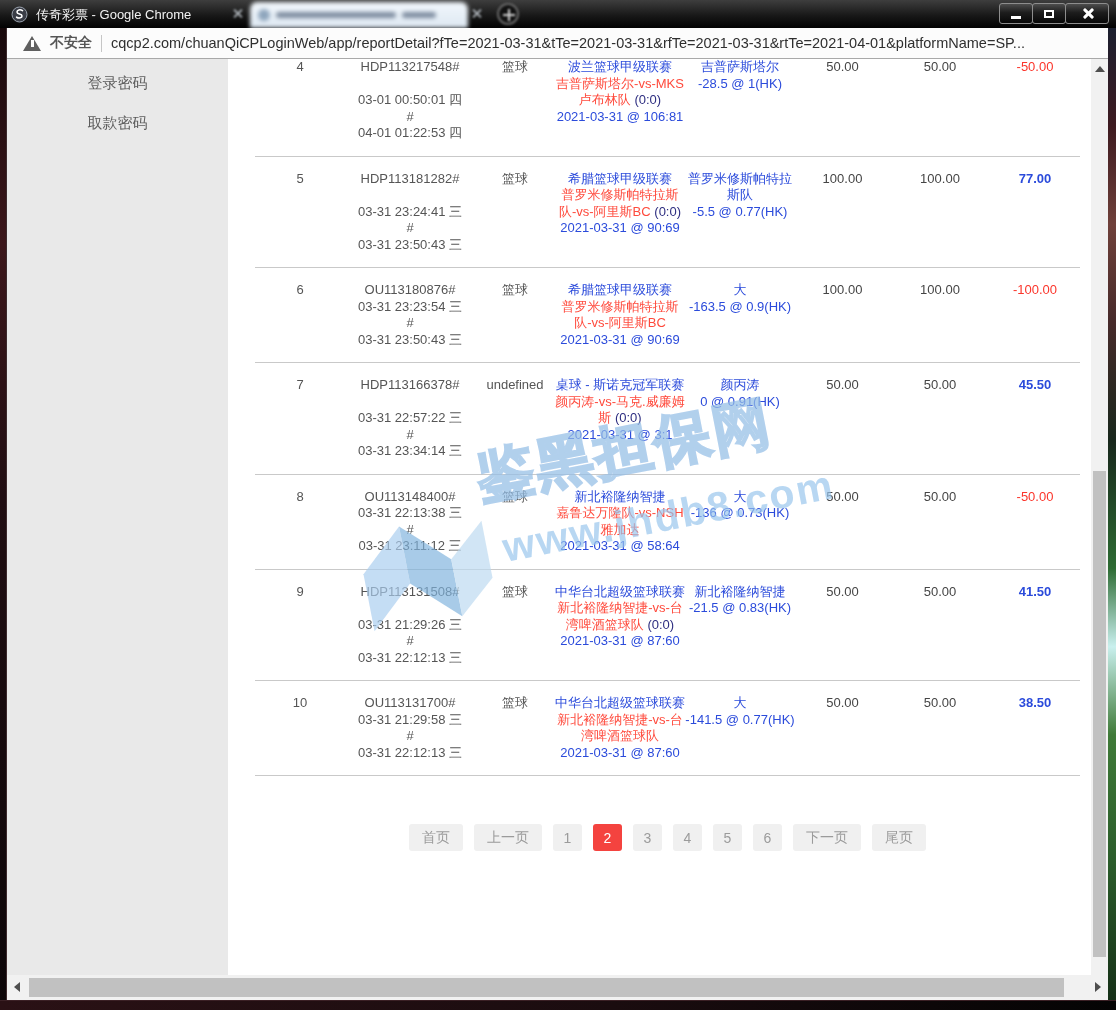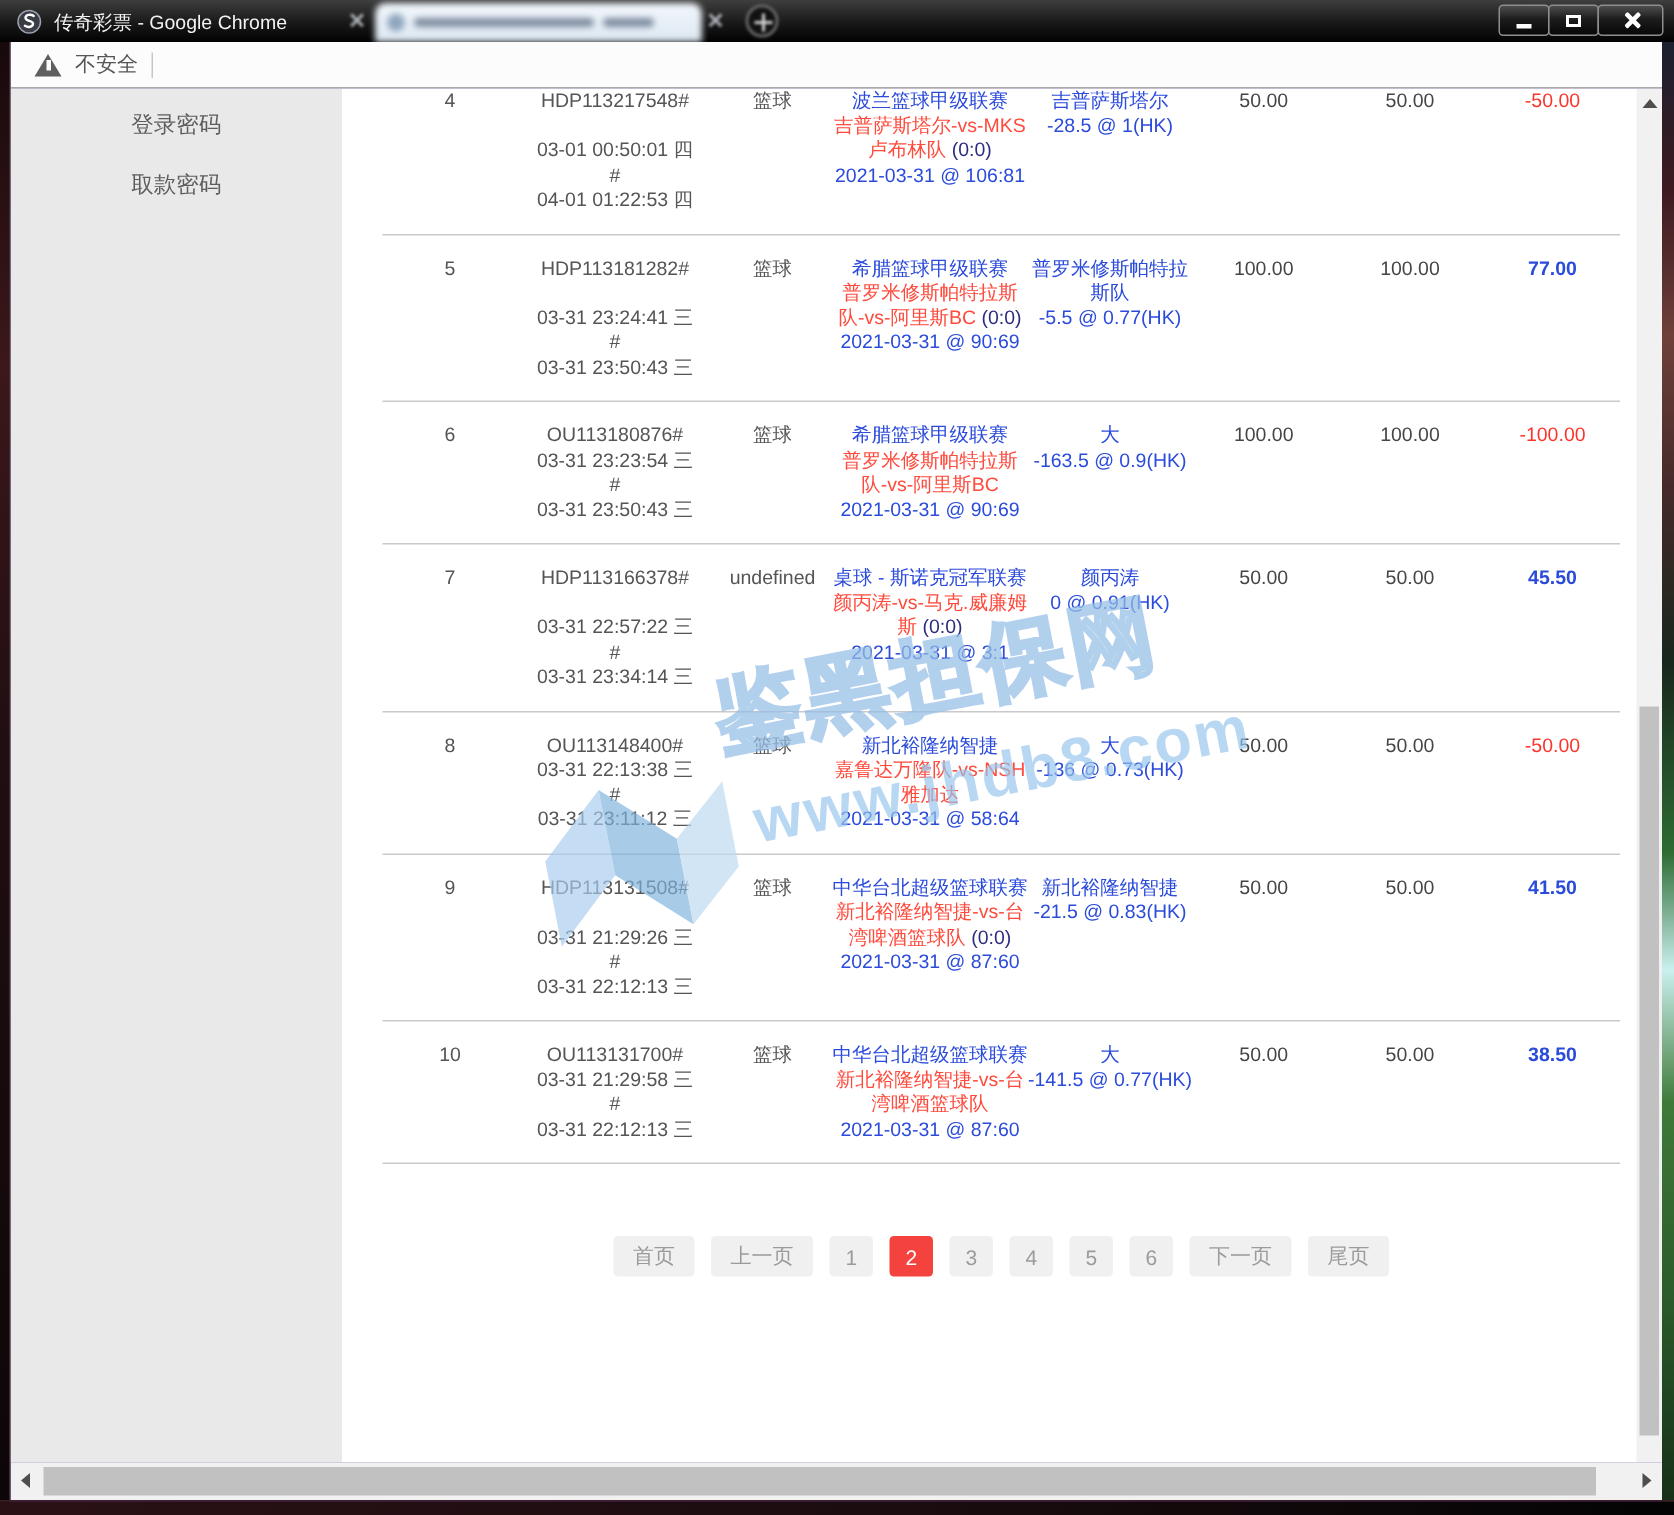--- a/index.html
+++ b/index.html
@@ -4,21 +4,21 @@
 <style>
   :root{
     --blue:#2b4bdb;
     --red:#ff4a3c;
     --loss:#fb352b;
     --navy:#2d2d80;
     --pageactive:#f4433f;
   }
   *{margin:0;padding:0;box-sizing:border-box;}
   body{margin:0;background:#888;font-family:"Liberation Sans","DejaVu Sans",sans-serif;}
-  .window{position:relative;width:1116px;height:1010px;background:#4c1d95;overflow:hidden;}
+  .window{position:relative;width:1116px;height:1010px;background:#1d4ed8;overflow:hidden;}
 
   
   .titlebar{position:absolute;top:0;left:0;right:0;height:28px;
     background:linear-gradient(180deg,#3e3e3e,#181818 55%,#020202);}
   .frame-left{position:absolute;top:28px;left:0;bottom:0;width:7px;
     background:linear-gradient(180deg,#17090b,#3c171b 22%,#200e12 48%,#0c0608 100%);
     border-right:1px solid #3d2a2d;z-index:30;}
   .frame-right{position:absolute;top:28px;right:0;bottom:0;width:8px;z-index:30;
     background:linear-gradient(180deg,#1c2030 0%,#3d1a20 10%,#6f403a 20%,#462a2a 30%,#18271c 42%,#2d6b33 55%,#c9f0ee 63%,#3f7a38 72%,#2b5c2b 85%,#142d16 100%);}
   .frame-bottom{position:absolute;left:0;right:0;bottom:0;height:10px;z-index:31;
@@ -48,21 +48,21 @@
   .glyph-close{position:relative;width:11px;height:11px;}
   .glyph-close:before,.glyph-close:after{content:"";position:absolute;left:5px;top:-1px;width:3px;height:13px;background:#fff;border-radius:1px;}
   .glyph-close:before{transform:rotate(45deg);} .glyph-close:after{transform:rotate(-45deg);}
 
   
   .urlbar{position:absolute;top:28px;left:7px;right:8px;height:31px;background:#fcfcfc;
     border-bottom:1px solid #a9a9a9;display:flex;align-items:center;padding-left:16px;gap:9px;z-index:2;}
   .warn-tri{width:0;height:0;border-left:9px solid transparent;border-right:9px solid transparent;
     border-bottom:15px solid #5f5f5f;position:relative;}
   .warn-tri:after{content:"";position:absolute;left:-1.5px;top:4px;width:3px;height:7px;background:#fcfcfc;}
-  .warn-label{font-size:14px;color:#565656;}
+  .warn-label{font-size:14px;color:#565656;font-weight:bold;}
   .url-divider{width:1px;height:17px;background:#c6c6c6;}
   .url-text{font-size:14.5px;color:#2f2f2f;white-space:nowrap;overflow:hidden;}
 
   
   .page{position:absolute;top:59px;left:7px;right:8px;bottom:35px;background:#fff;display:flex;overflow:hidden;}
   .sidebar{width:221px;background:#e9e9e9;padding-top:4px;flex-shrink:0;}
   .side-item{height:40px;display:flex;align-items:center;justify-content:center;
     font-size:15px;color:#5d5d5d;cursor:pointer;}
   .main{flex:1;padding-left:27px;background:#fff;}
 
@@ -140,20 +140,21 @@
       <div class="win-btn close">
           <span class="glyph-close"></span>
         </div>
     </div>
   </div>
 
   <div class="urlbar">
     <span class="warn-tri"></span>
     <span class="warn-label">不安全</span>
     <span class="url-divider"></span>
+    <span class="url-text">cqcp2.com/chuanQiCPLoginWeb/app/reportDetail?fTe=2021-03-31&amp;tTe=2021-03-31&amp;rfTe=2021-03-31&amp;rtTe=2021-04-01&amp;platformName=SP...</span>
   </div>
 
   <div class="page">
     <div class="sidebar">
       <div class="side-item">
         <span>登录密码</span>
       </div>
       <div class="side-item">
         <span>取款密码</span>
       </div>

